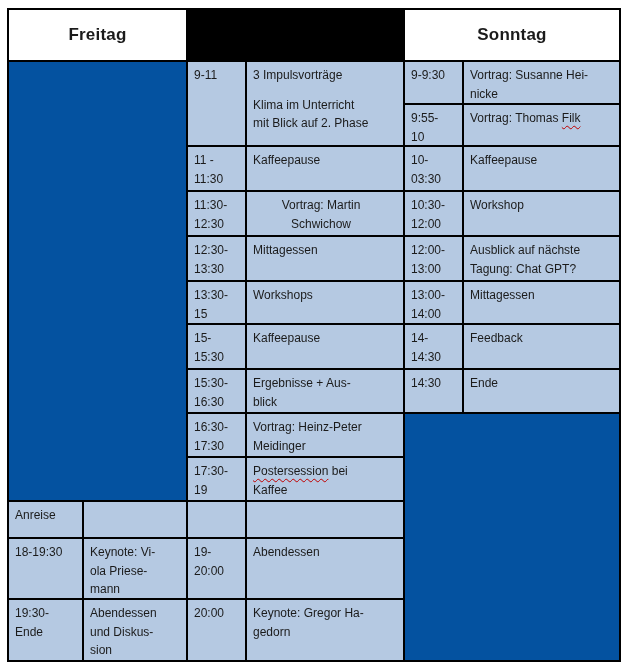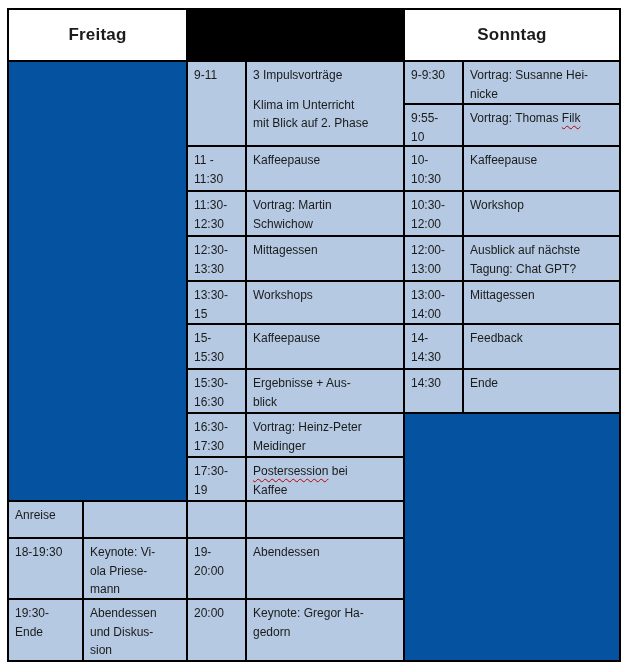--- a/index.html
+++ b/index.html
@@ -91,21 +91,21 @@
         <div class="para">11 -
 11:30</div>
       </div>
       <div class="cell" style="grid-area: 4 / 4 / 5 / 5;">
         <div class="para">Kaffeepause</div>
       </div>
       <div class="cell" style="grid-area: 5 / 3 / 6 / 4;">
         <div class="para">11:30-
 12:30</div>
       </div>
-      <div class="cell" style="grid-area: 5 / 4 / 6 / 5;">
+      <div class="cell" style="grid-area: 5 / 4 / 6 / 5; text-align: center;">
         <div class="para">Vortrag: Martin
 Schwichow</div>
       </div>
       <div class="cell" style="grid-area: 6 / 3 / 7 / 4;">
         <div class="para">12:30-
 13:30</div>
       </div>
       <div class="cell" style="grid-area: 6 / 4 / 7 / 5;">
         <div class="para">Mittagessen</div>
       </div>
@@ -172,21 +172,21 @@
       </div>
       <div class="cell" style="grid-area: 3 / 5 / 4 / 6;">
         <div class="para">9:55-
 10</div>
       </div>
       <div class="cell" style="grid-area: 3 / 6 / 4 / 7;">
         <div class="para">Vortrag: Thomas <span class="sq">Filk</span></div>
       </div>
       <div class="cell" style="grid-area: 4 / 5 / 5 / 6;">
         <div class="para">10-
-10:30</div>
+03:30</div>
       </div>
       <div class="cell" style="grid-area: 4 / 6 / 5 / 7;">
         <div class="para">Kaffeepause</div>
       </div>
       <div class="cell" style="grid-area: 5 / 5 / 6 / 6;">
         <div class="para">10:30-
 12:00</div>
       </div>
       <div class="cell" style="grid-area: 5 / 6 / 6 / 7;">
         <div class="para">Workshop</div>

